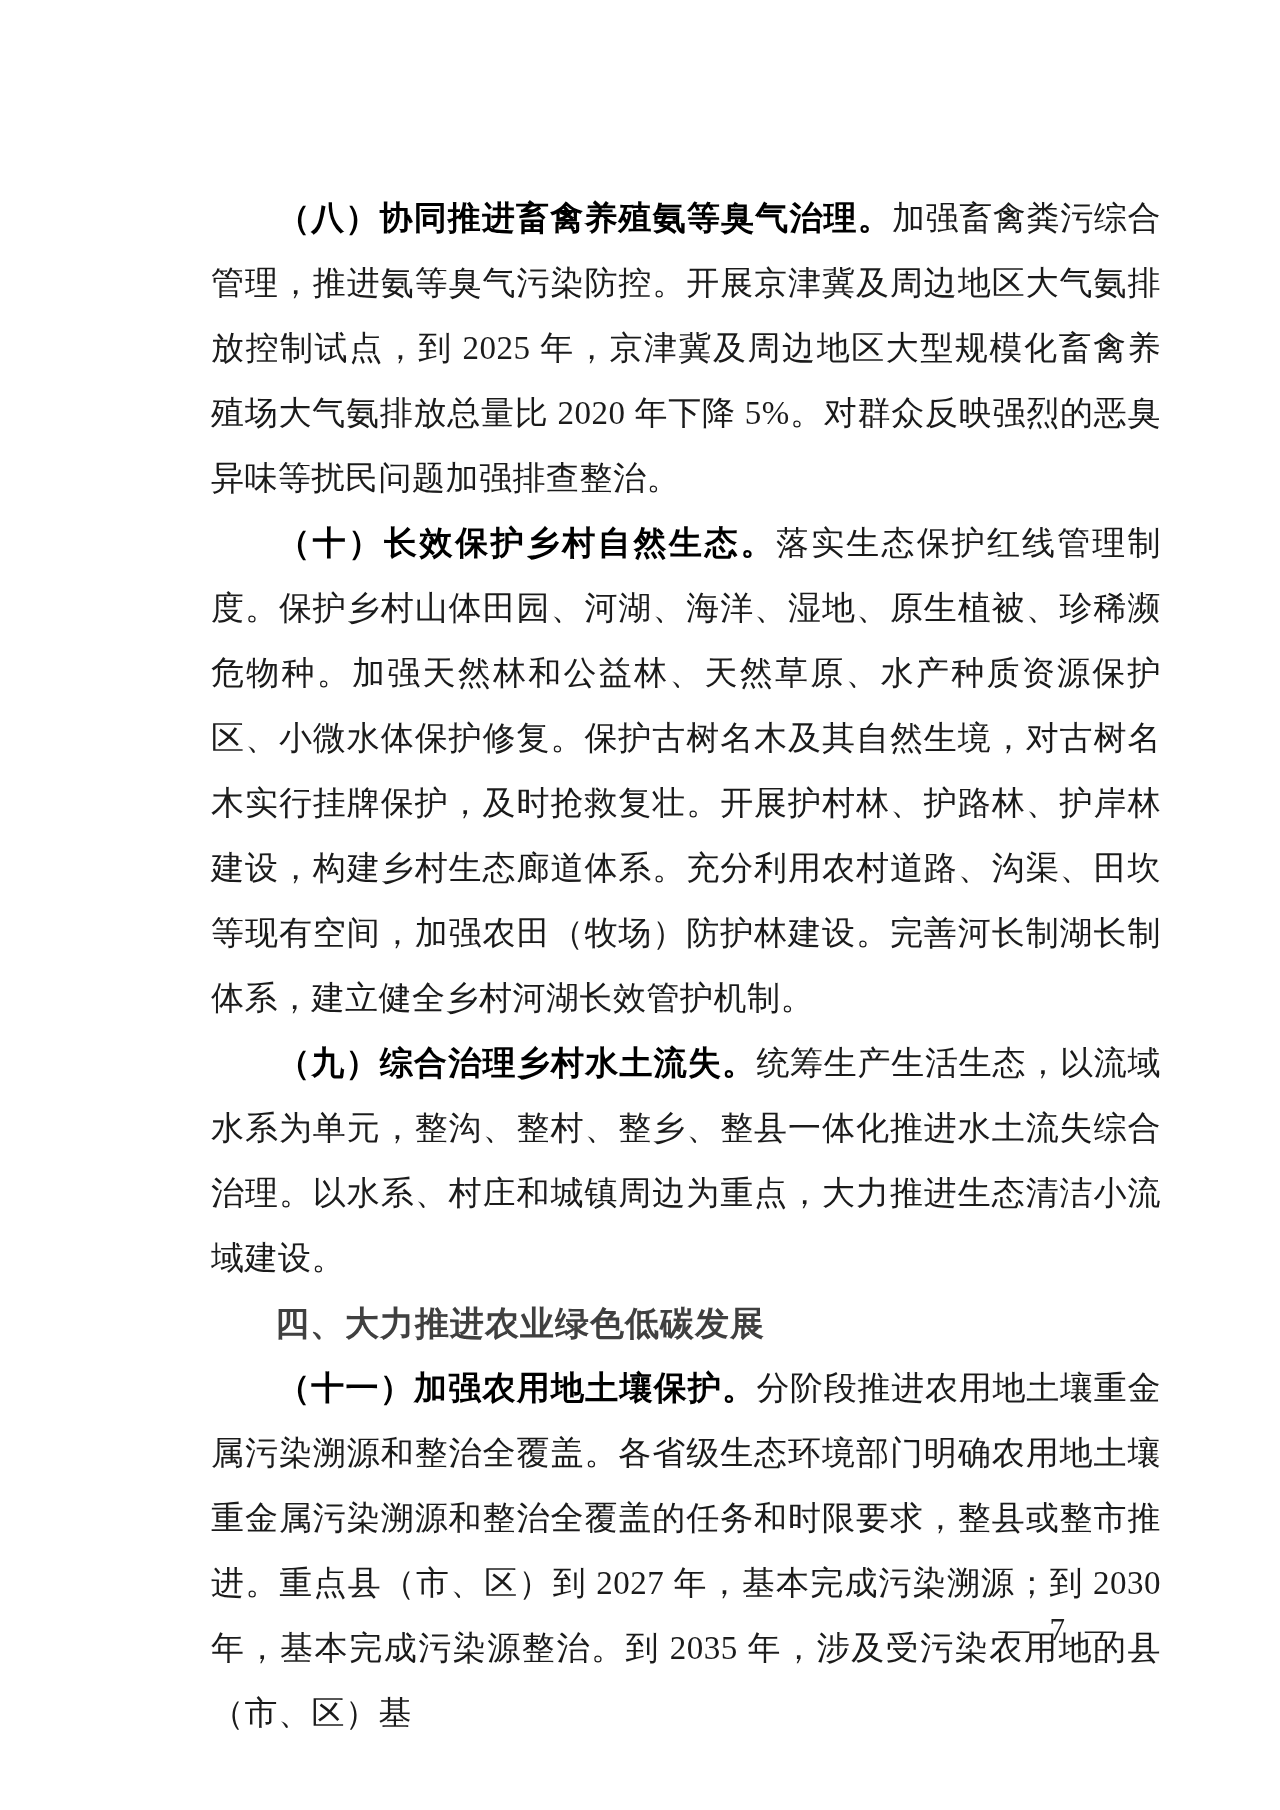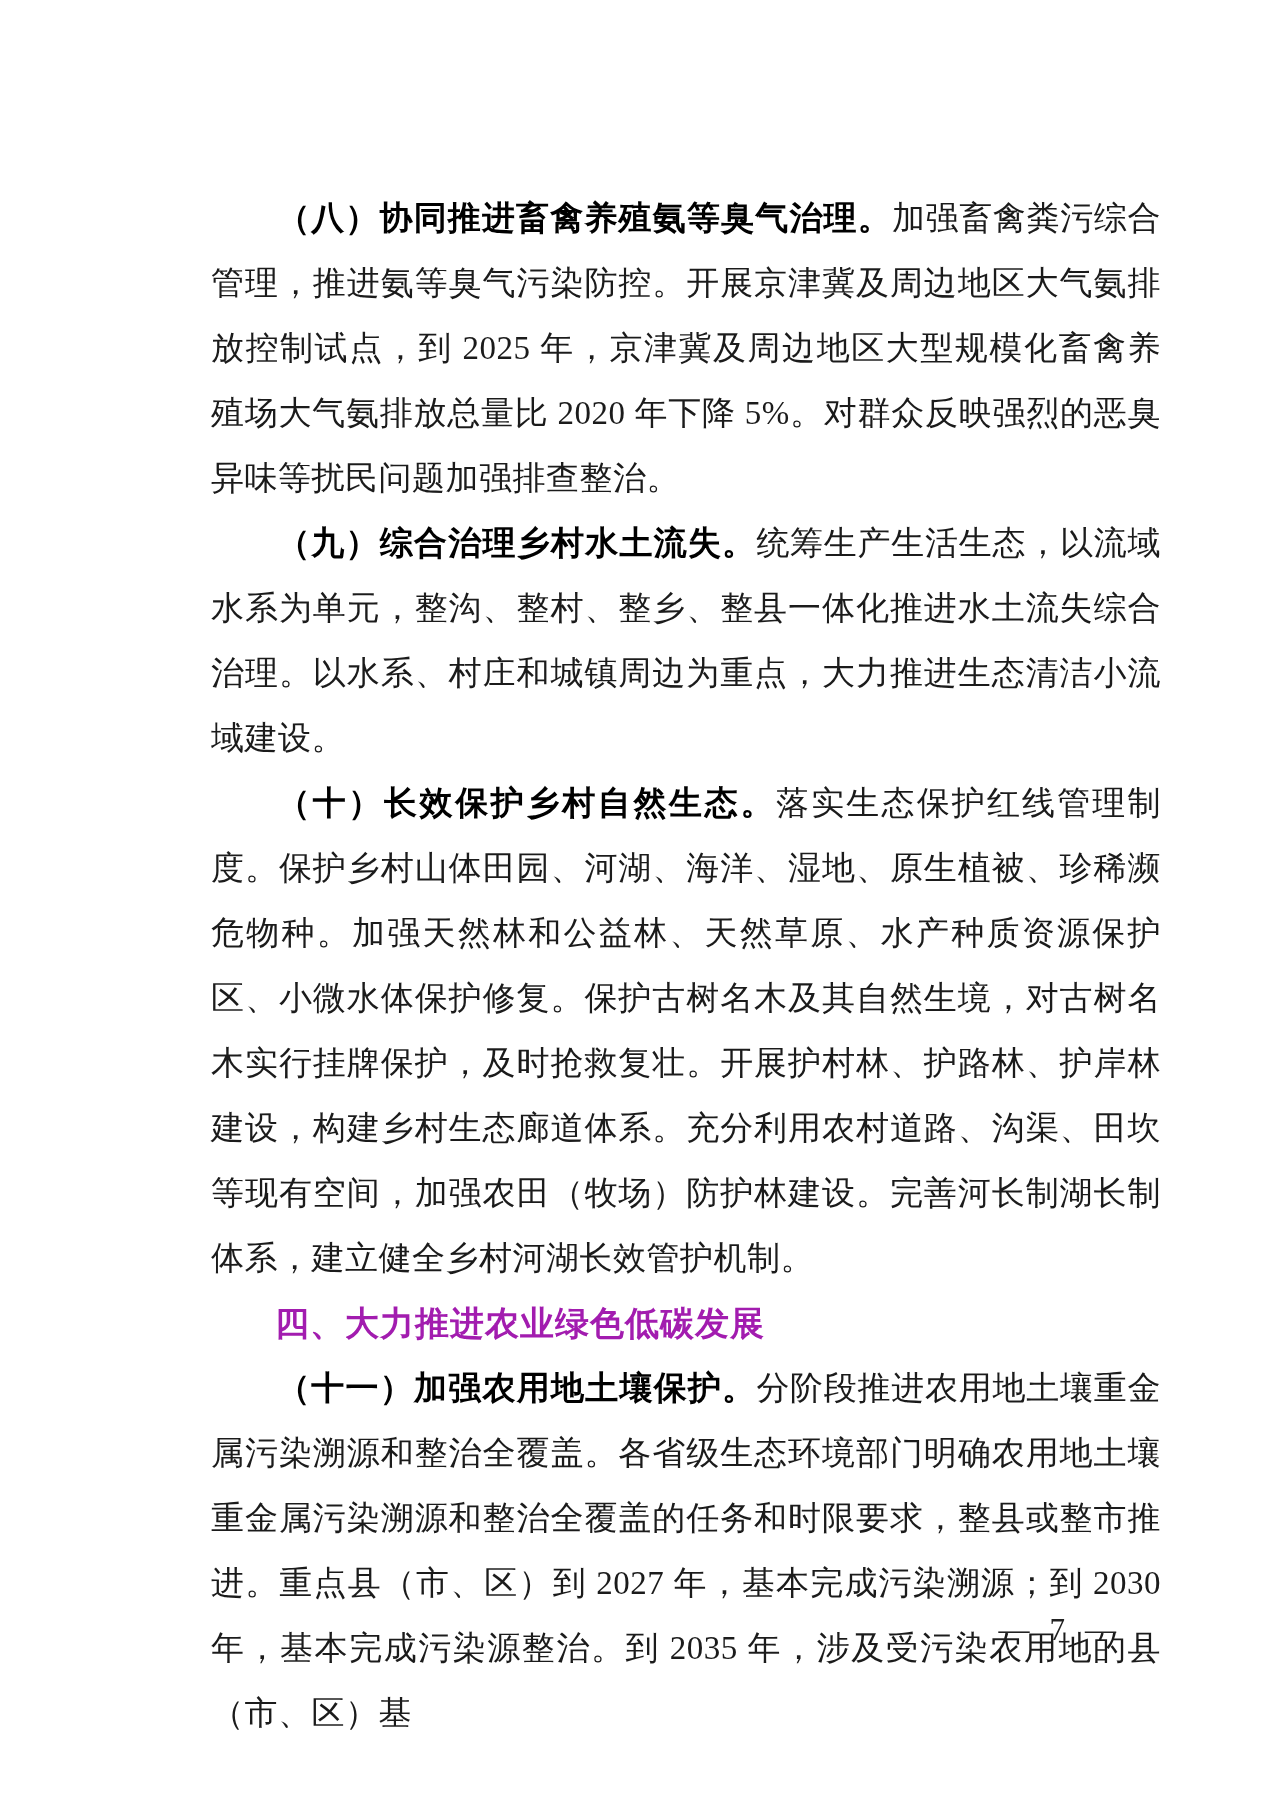--- a/index.html
+++ b/index.html
@@ -36,21 +36,21 @@
     font-weight: 700;
     color: #000000;
     letter-spacing: 1px;
   }
   .section-heading {
     margin: 0;
     font-family: "Liberation Sans", sans-serif;
     font-weight: 700;
     font-size: 34px;
     line-height: 65px;
-    color: #a21caf;
+    color: #404040;
     text-indent: 64px;
     text-align: left;
     letter-spacing: 1px;
   }
   .page-footer {
     position: absolute;
     top: 1612px;
     right: 162px;
     font-family: "Liberation Serif", serif;
     font-size: 31px;
@@ -64,23 +64,23 @@
 </style>
 </head>
 <body>
 
 <div class="sheet">
 
   <div class="text-area">
 
     <p class="para"><span class="lead">（八）协同推进畜禽养殖氨等臭气治理。</span><span>加强畜禽粪污综合管理，推进氨等臭气污染防控。开展京津冀及周边地区大气氨排放控制试点，到 2025 年，京津冀及周边地区大型规模化畜禽养殖场大气氨排放总量比 2020 年下降 5%。对群众反映强烈的恶臭异味等扰民问题加强排查整治。</span></p>
 
+    <p class="para"><span class="lead">（十）长效保护乡村自然生态。</span><span>落实生态保护红线管理制度。保护乡村山体田园、河湖、海洋、湿地、原生植被、珍稀濒危物种。加强天然林和公益林、天然草原、水产种质资源保护区、小微水体保护修复。保护古树名木及其自然生境，对古树名木实行挂牌保护，及时抢救复壮。开展护村林、护路林、护岸林建设，构建乡村生态廊道体系。充分利用农村道路、沟渠、田坎等现有空间，加强农田（牧场）防护林建设。完善河长制湖长制体系，建立健全乡村河湖长效管护机制。</span></p>
+
     <p class="para"><span class="lead">（九）综合治理乡村水土流失。</span><span>统筹生产生活生态，以流域水系为单元，整沟、整村、整乡、整县一体化推进水土流失综合治理。以水系、村庄和城镇周边为重点，大力推进生态清洁小流域建设。</span></p>
-
-    <p class="para"><span class="lead">（十）长效保护乡村自然生态。</span><span>落实生态保护红线管理制度。保护乡村山体田园、河湖、海洋、湿地、原生植被、珍稀濒危物种。加强天然林和公益林、天然草原、水产种质资源保护区、小微水体保护修复。保护古树名木及其自然生境，对古树名木实行挂牌保护，及时抢救复壮。开展护村林、护路林、护岸林建设，构建乡村生态廊道体系。充分利用农村道路、沟渠、田坎等现有空间，加强农田（牧场）防护林建设。完善河长制湖长制体系，建立健全乡村河湖长效管护机制。</span></p>
 
     <p class="section-heading">四、大力推进农业绿色低碳发展</p>
 
     <p class="para"><span class="lead">（十一）加强农用地土壤保护。</span><span>分阶段推进农用地土壤重金属污染溯源和整治全覆盖。各省级生态环境部门明确农用地土壤重金属污染溯源和整治全覆盖的任务和时限要求，整县或整市推进。重点县（市、区）到 2027 年，基本完成污染溯源；到 2030 年，基本完成污染源整治。到 2035 年，涉及受污染农用地的县（市、区）基</span></p>
 
   </div>
 
   <div class="page-footer"><span>—</span><span class="gap"></span><span>7</span><span class="gap"></span><span>—</span></div>
 
 </div>

